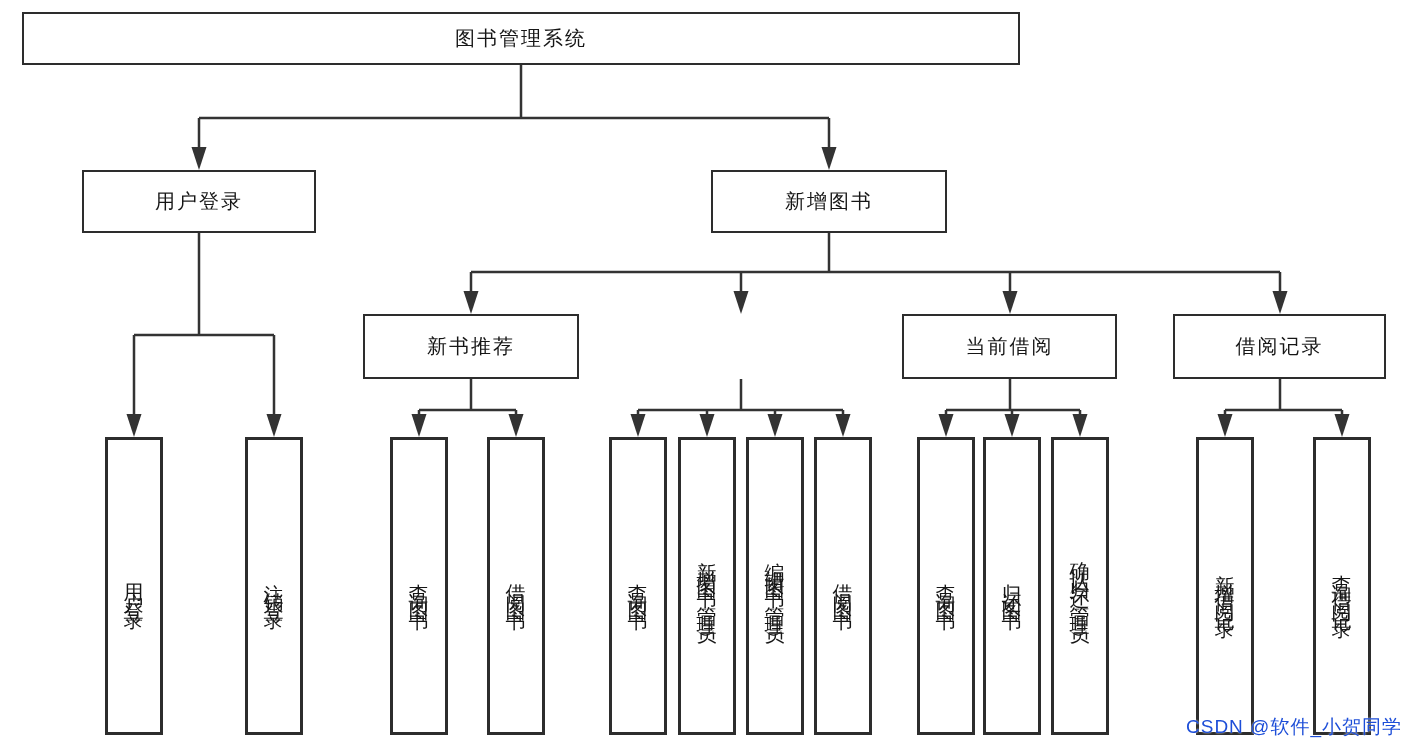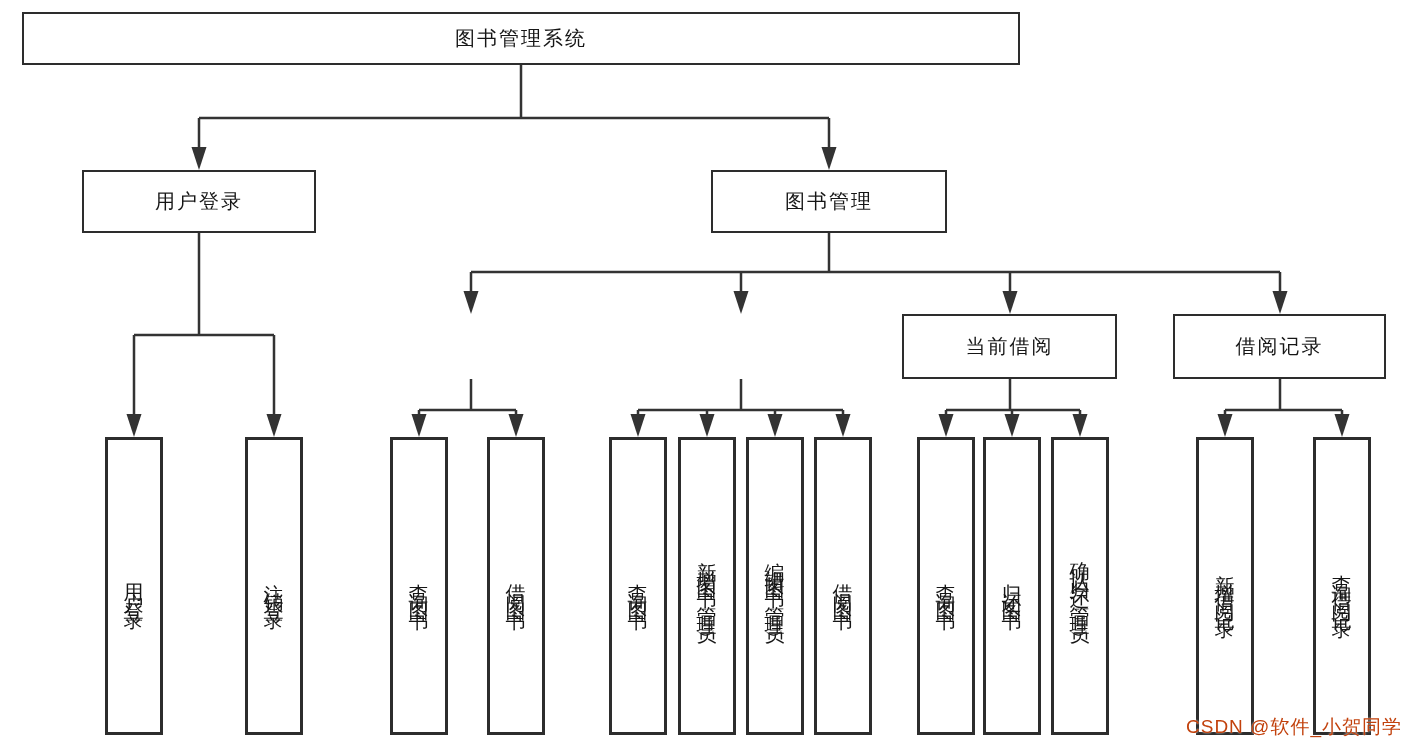--- a/index.html
+++ b/index.html
@@ -18,21 +18,21 @@
     writing-mode:vertical-rl;
     font-size:20px;letter-spacing:9px;line-height:1.1;
     text-align:center;
   }
   .box span{display:block;}
   svg.wires{position:absolute;left:0;top:0;width:1405px;height:747px;pointer-events:none;}
   svg.wires path{stroke:#333333;stroke-width:2.5;fill:none;}
   svg.wires polygon{fill:#333333;stroke:none;}
   .wm{
     position:absolute;left:1186px;top:714px;z-index:5;
-    font-size:19px;letter-spacing:1px;color:#c2410c;
+    font-size:19px;letter-spacing:1px;color:#1d4ed8;
     text-shadow:0 0 2px #ffffff;white-space:nowrap;
   }
 </style>
 </head>
 <body>
 
 <div class="stage">
 
   <svg class="wires" viewBox="0 0 1405 747">
     <g>
@@ -78,23 +78,26 @@
   </svg>
 
   <div class="box h" style="left:22px;top:12px;width:998px;height:53px">
     <span>图书管理系统</span>
   </div>
 
   <div class="box h" style="left:82px;top:170px;width:234px;height:63px">
     <span>用户登录</span>
   </div>
   <div class="box h" style="left:711px;top:170px;width:236px;height:63px">
-    <span>图书管理</span>
+    <span>新增图书</span>
   </div>
 
+  <div class="box h" style="left:363px;top:314px;width:216px;height:65px">
+    <span>新书推荐</span>
+  </div>
   <div class="box h" style="left:1173px;top:314px;width:213px;height:65px">
     <span>借阅记录</span>
   </div>
   <div class="box h" style="left:902px;top:314px;width:215px;height:65px">
     <span>当前借阅</span>
   </div>
 
   <div class="box v" style="left:105px;top:437px;width:58px;height:298px">
     <span>用户登录</span>
   </div>

